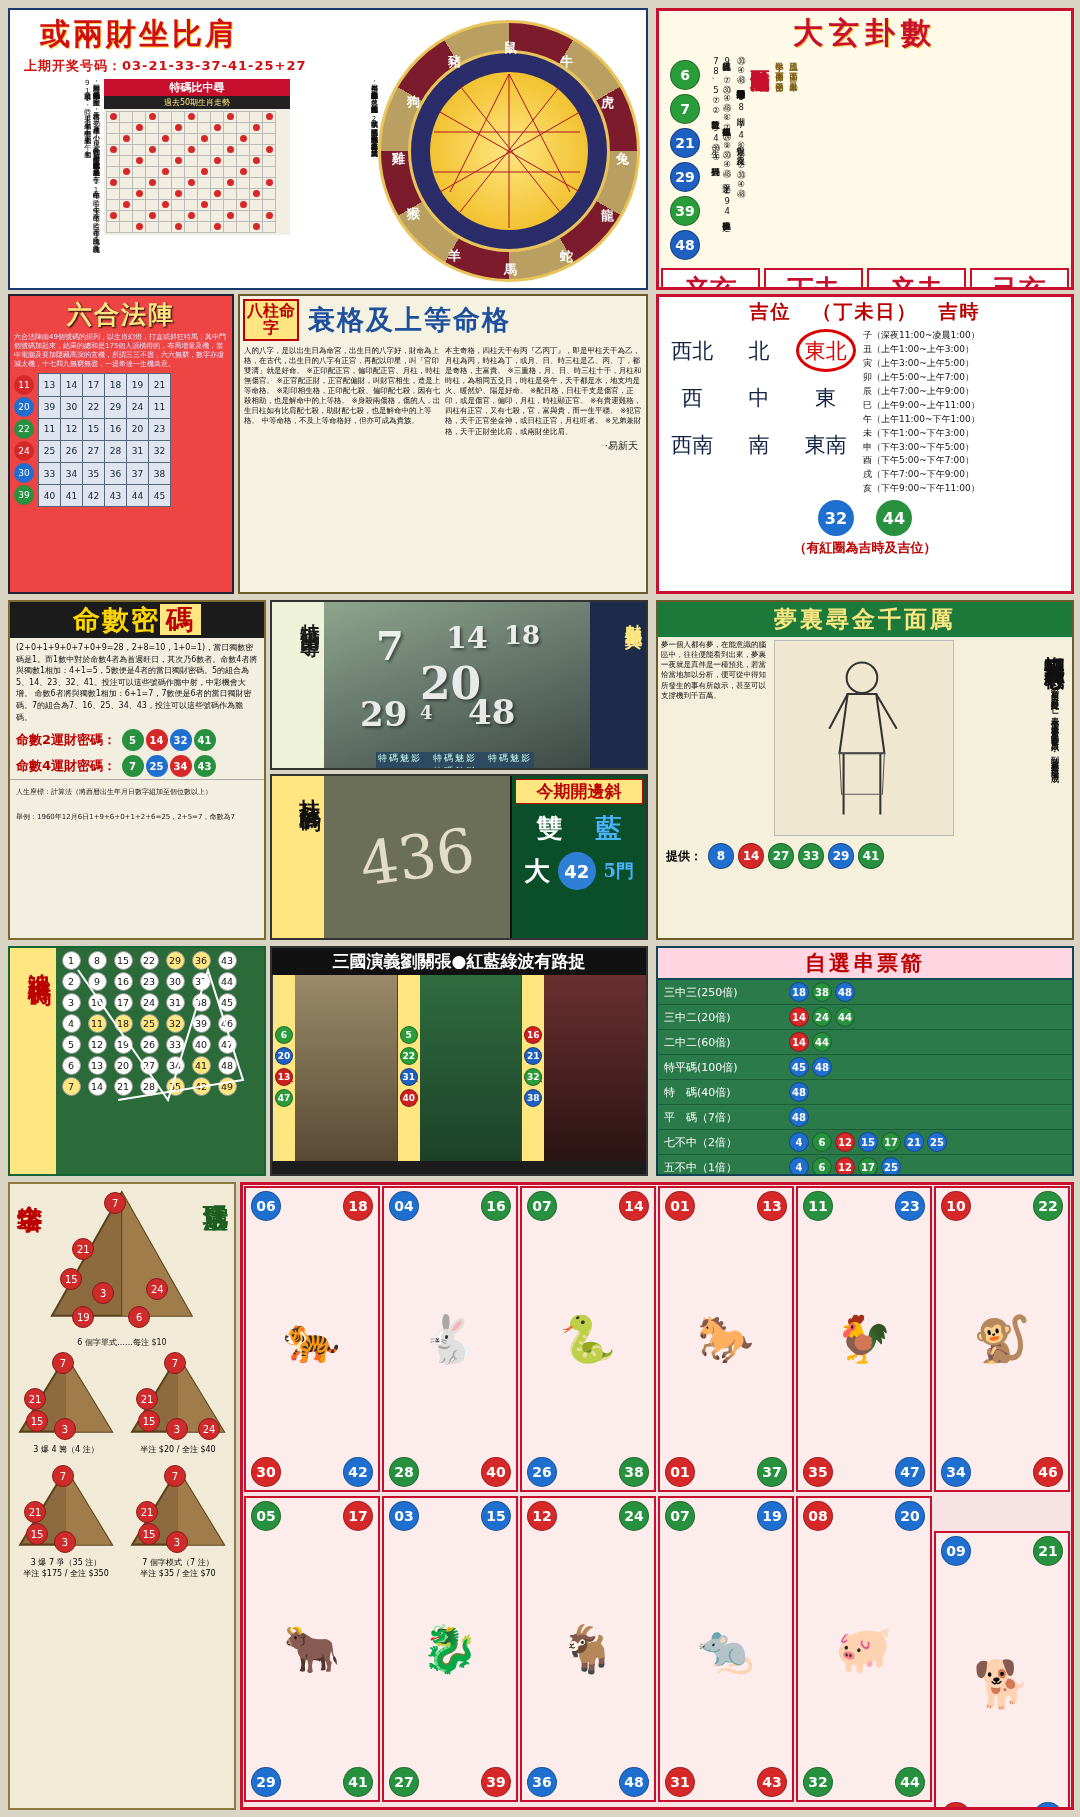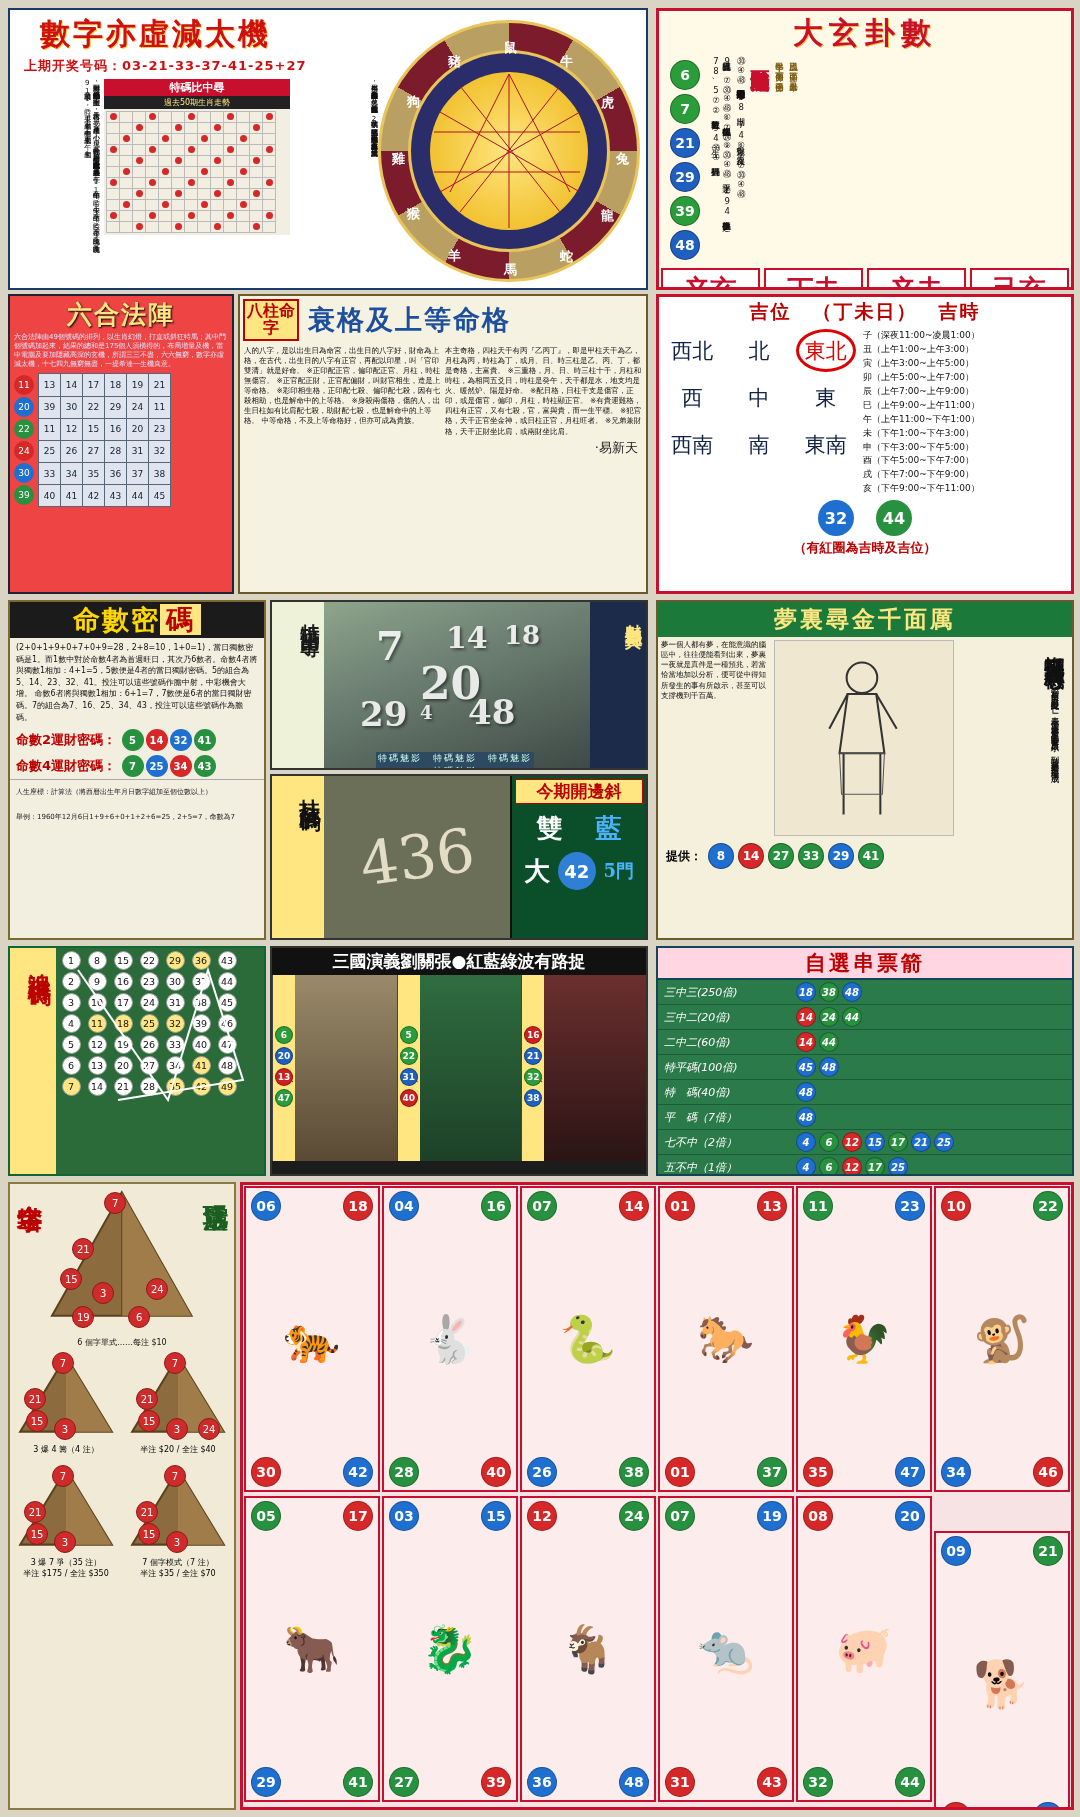--- a/index.html
+++ b/index.html
@@ -87,21 +87,21 @@
 
   
   #p-shuai { left:238px; top:294px; width:410px; height:300px; background:#f6f2e2; border:2px solid #6b5a2a; }
   .sh-head { display:flex; align-items:flex-start; }
   .sh-badge { width:56px; background:#ffe680; border:2px solid #b00; margin:3px; text-align:center;
       font-family:"DejaVu Serif","Liberation Serif",serif; font-size:16px; color:#b00; font-weight:bold; line-height:1.05; padding:2px 0;}
   .sh-title { font-family:"DejaVu Serif","Liberation Serif",serif; font-size:27px; font-weight:bold;
       color:#1d4f9c; letter-spacing:2px; padding:6px 0 0 6px; }
   .sh-cols { display:flex; padding:2px 4px; gap:4px; }
   .sh-col { font-size:7.5px; line-height:1.35; color:#111; width:50%; }
-  .sh-sign { text-align:right; font-size:13px; color:#222; padding-right:8px; }
+  .sh-sign { text-align:right; font-size:10px; color:#222; padding-right:8px; }
 
   
   #p-jiwei { left:656px; top:294px; width:418px; height:300px; background:#fff; border:3px solid #c8102e; }
   .jw-title { text-align:center; font-family:"DejaVu Serif","Liberation Serif",serif; font-size:19px;
       font-weight:bold; color:#b00; padding:2px 0; letter-spacing:2px; }
   .jw-body { display:flex; }
   .jw-left { width:200px; }
   .jw-row { display:flex; justify-content:space-around; }
   .jw-cell { width:60px; height:43px; margin:2px; display:flex; align-items:center; justify-content:center;
       font-family:"DejaVu Serif","Liberation Serif",serif; font-size:21px; color:#124; }
@@ -192,21 +192,21 @@
   .sg-balls .ball{width:18px;height:18px;font-size:9px;margin:3px auto;}
   .sg-img { position:absolute; left:22px; top:0; right:0; bottom:0; }
   .sg-img.a{background:linear-gradient(180deg,#9a8a6a,#5a4a35);}
   .sg-img.b{background:linear-gradient(180deg,#2f6d3f,#1d4128);}
   .sg-img.c{background:linear-gradient(180deg,#6b2f2f,#2b1414);}
 
   
   #p-zixuan { left:656px; top:946px; width:418px; height:230px; background:#2a7a4a; border:2px solid #145; }
   .zx-title { background:#ffd6e2; color:#b00; font-family:"DejaVu Serif","Liberation Serif",serif;
       font-size:21px; font-weight:bold; text-align:center; letter-spacing:3px; padding:1px 0; border-bottom:2px solid #145;}
-  .zx-row { display:flex; align-items:center; border-bottom:1px solid #1c5c38; padding:1px 6px; gap:12px;font-style:italic;}
+  .zx-row { display:flex; align-items:center; border-bottom:1px solid #1c5c38; padding:1px 6px; gap:5px;}
   .zx-lab { width:120px; color:#fff; font-size:11px; }
   .zx-balls { display:flex; gap:3px; flex-wrap:wrap; }
   .zx-balls .ball{width:20px;height:20px;font-size:10px;margin:1px 0;}
 
   
   #p-pyramid { left:8px; top:1182px; width:228px; height:628px; background:#f0ead6; border:2px solid #8a7a40;}
   .py-hdr { display:flex; justify-content:space-between; padding:2px 6px; }
   .py-hdr .t { font-family:"DejaVu Serif","Liberation Serif",serif; font-size:25px; font-weight:bold; color:#b00;
       writing-mode:vertical-rl; text-orientation:upright; line-height:1.05;}
   .py-hdr .t2 { color:#1b5e20; }
@@ -227,21 +227,21 @@
   .nb-r{background:#d62828}.nb-b{background:#1f6fd0}.nb-g{background:#27913f}
   .zg-animal { position:absolute; left:0; right:0; top:36px; bottom:36px; display:flex;
       align-items:center; justify-content:center; font-size:46px; }
 </style>
 </head>
 <body>
 
 <div class="page">
 
   <div class="panel" id="p-zodiac">
-    <div class="ztitle">數字亦虛減太機</div>
+    <div class="ztitle">或兩財坐比肩</div>
     <div class="zsub">上期开奖号码：03-21-33-37-41-25+27</div>
     <div class="zcols">
       <div class="zcol-text">財博彩相可，但仍須屬紀勵好小生怕勉，不宜重顯出　，當天及出行，交易，上樓及遷產，小心　現屋，你牡及勵升，是目財卷屆正卍，求財期對意向正方及社史會處求跟，後求難之必耳應，在午11時至午中午1時）。未（中午1時至下午3時）；酉（下午5時至晚上9時）及亥（晚上9時至凌晨11時），丁未千丑、丁未年丑相、牛申相去；丁未千未相生，午、未相生。</div>
       <div class="zmid">
         <div class="mini-banner">特碼比中尋</div>
         <div class="mini-banner2">過去50期生肖走勢</div>
         <div class="dotgrid">
           <table id="dotTable">
               <tbody>
                 <tr>

